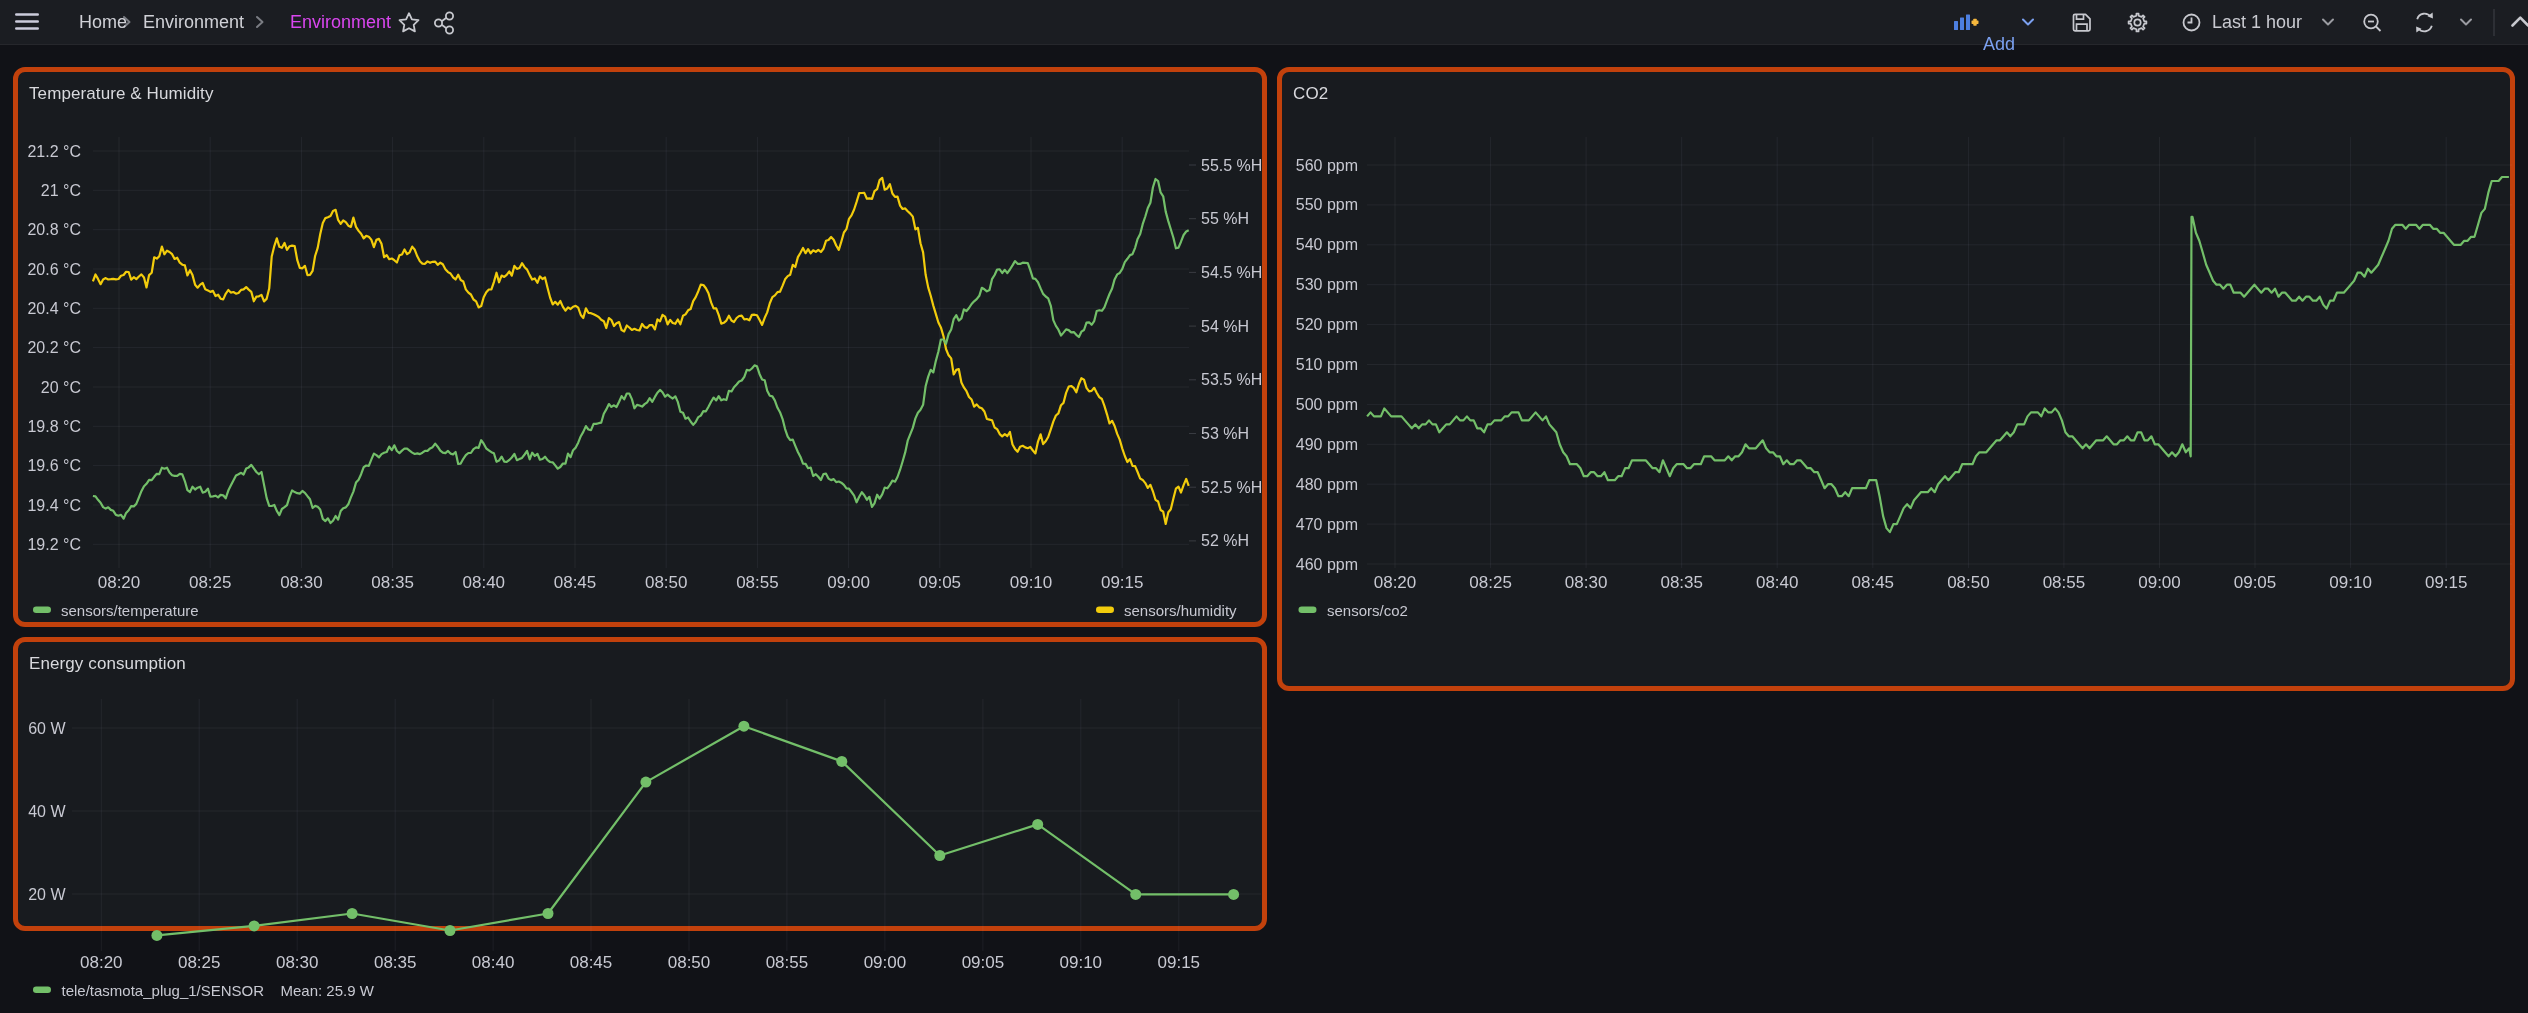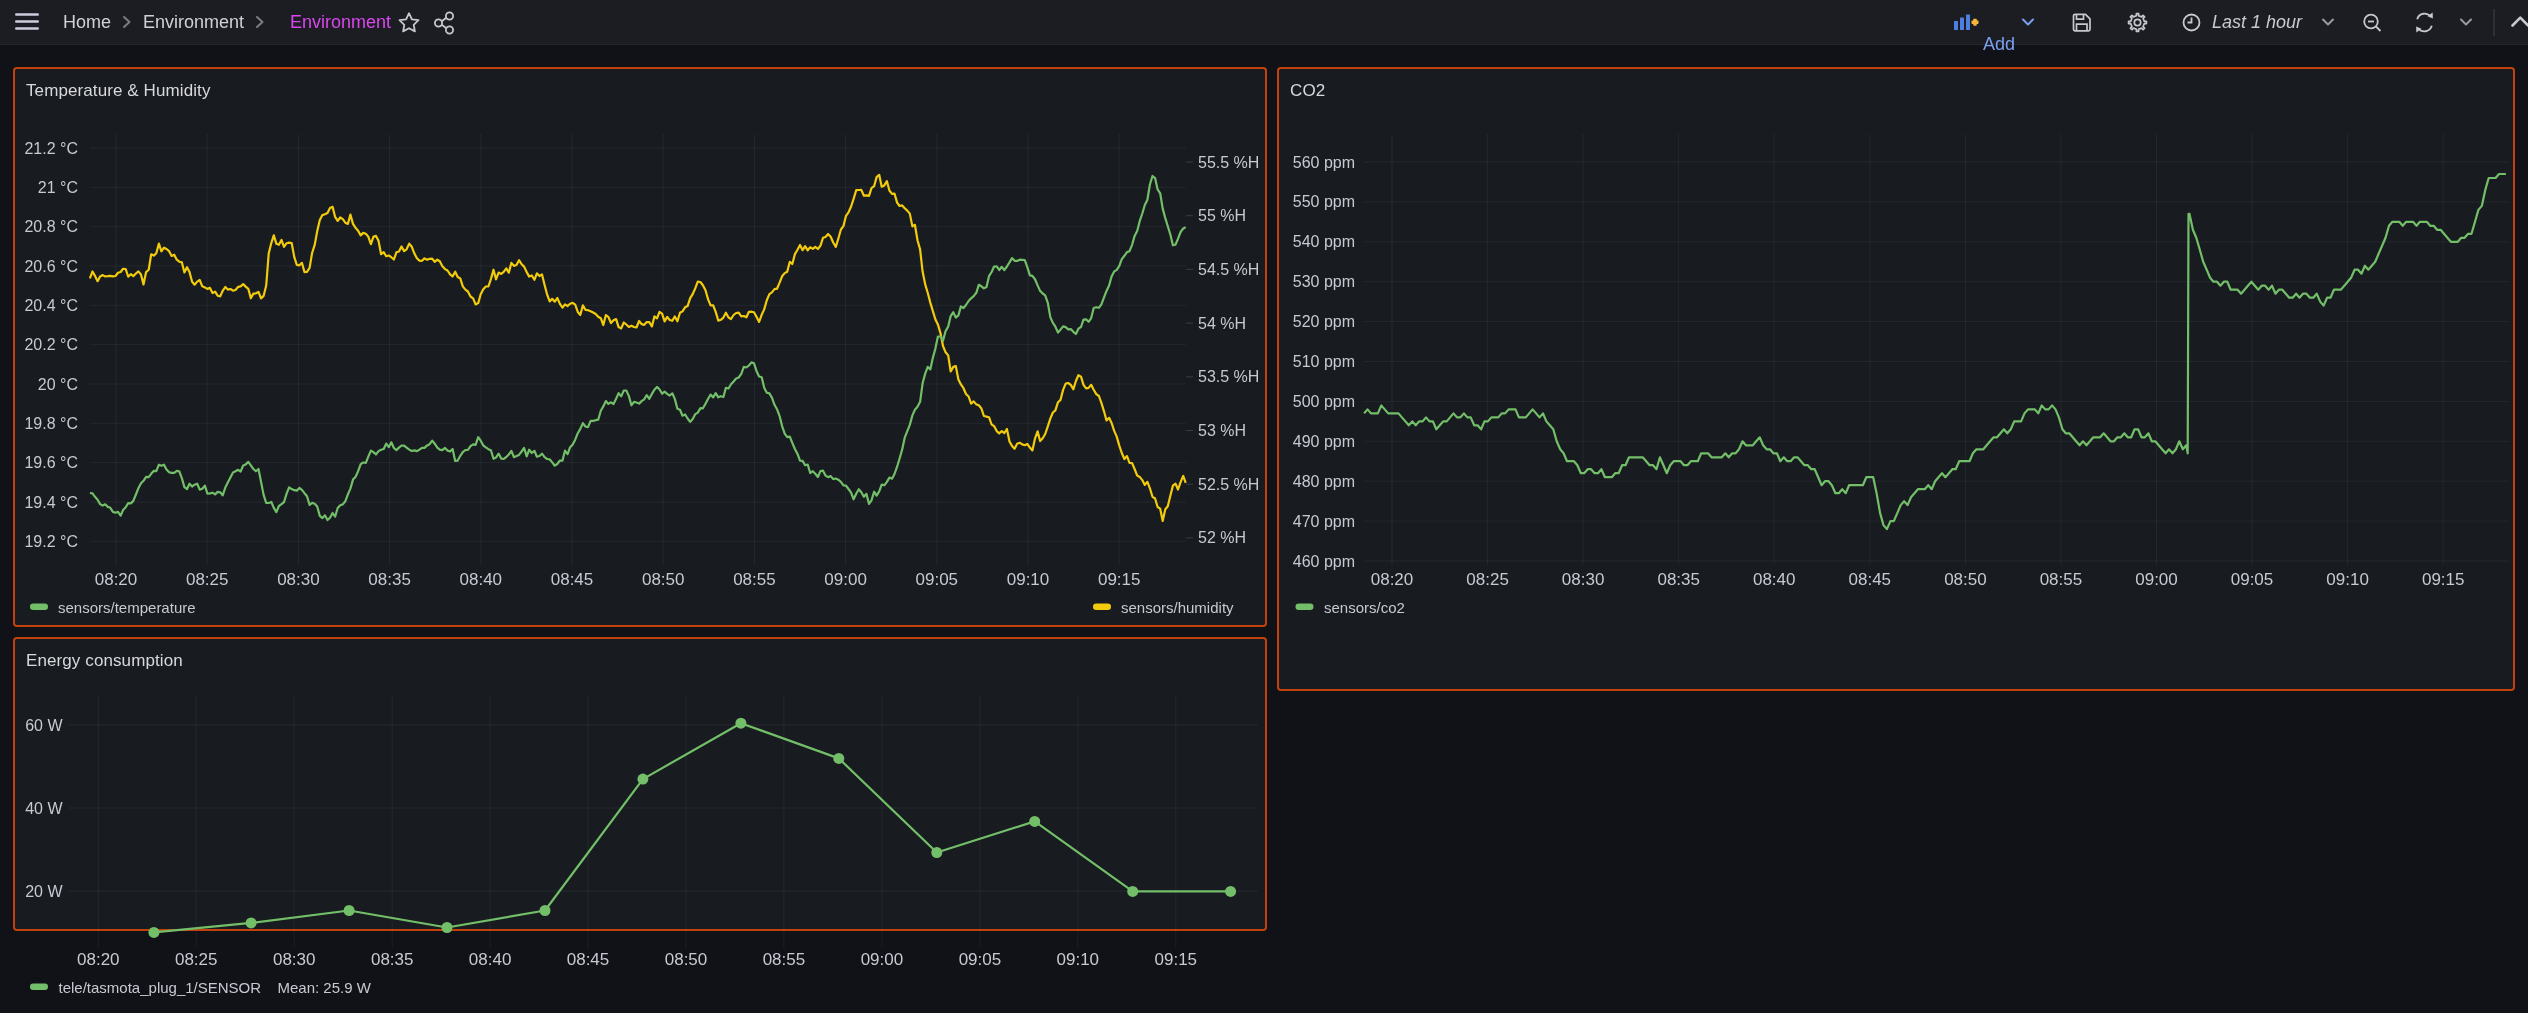--- a/index.html
+++ b/index.html
@@ -1,17 +1,17 @@
 <!DOCTYPE html>
 <html><head><meta charset="utf-8">
 <style>
 * { margin:0; padding:0; box-sizing:border-box; }
 html,body { width:2528px; height:1013px; background:#111217; font-family:"Liberation Sans",sans-serif; overflow:hidden; }
 .topbar { position:absolute; left:0; top:0; width:2528px; height:45px; background:#1b1d22; border-bottom:1px solid #26272c; }
-.panel { position:absolute; background:#181b1f; border:2px solid #c2410c; border-radius:4px; }
+.panel { position:absolute; background:#181b1f; border:5px solid #c2410c; border-radius:12px; }
 .ptitle { position:absolute; font-size:17px; font-weight:500; color:#d8d9dd; letter-spacing:0.1px; }
 .crumb { position:absolute; top:0; height:45px; line-height:45px; font-size:18px; color:#d0d1d7; }
 .legtxt { font-size:15px; fill:#c8c9d2; }
 svg { position:absolute; left:0; top:0; }
 </style></head>
 <body>
 <div class="topbar">
  <svg width="2528" height="45">
 
   <g fill="#ccccdc">
@@ -75,25 +75,25 @@
    <path d="M2432.6 12.6 l0.3 5.9 -5.4 -2.2 z"></path>
    <path d="M2416.4 32.4 l-0.3 -5.9 5.4 2.2 z"></path>
   </g>
 
   <path d="M2461 19.5 l5 5 5 -5" stroke="#9a9ba1" stroke-width="2" fill="none" stroke-linecap="round" stroke-linejoin="round"></path>
 
   <line x1="2494" y1="9" x2="2494" y2="36" stroke="#35363c" stroke-width="1.5"></line>
 
   <path d="M2512.5 25.5 l7.8 -7.8 7.8 7.8" stroke="#c7c8ce" stroke-width="2.6" fill="none" stroke-linecap="round" stroke-linejoin="round"></path>
  </svg>
- <div class="crumb" style="left:63px;">Home</div>
+ <div class="crumb" style="left:79px;">Home</div>
  <div class="crumb" style="left:143px;">Environment</div>
  <div class="crumb" style="left:290px;color:#d946ef;">Environment</div>
  <div class="crumb" style="left:1983px;color:#7ba0f0;margin-top:22px;">Add</div>
- <div class="crumb" style="left:2212px;color:#c9cad1;font-style:italic;">Last 1 hour</div>
+ <div class="crumb" style="left:2212px;color:#c9cad1;">Last 1 hour</div>
 </div>
 
 <div class="panel" style="left:13px;top:67px;width:1254px;height:560px;">
  <div class="ptitle" style="left:11px;top:12px;">Temperature &amp; Humidity</div>
  <svg width="1252" height="558">
   <line x1="101.0" y1="65" x2="101.0" y2="496" stroke="rgba(204,204,220,0.07)"></line>
       <line x1="192.2" y1="65" x2="192.2" y2="496" stroke="rgba(204,204,220,0.07)"></line>
       <line x1="283.4" y1="65" x2="283.4" y2="496" stroke="rgba(204,204,220,0.07)"></line>
       <line x1="374.6" y1="65" x2="374.6" y2="496" stroke="rgba(204,204,220,0.07)"></line>
       <line x1="465.8" y1="65" x2="465.8" y2="496" stroke="rgba(204,204,220,0.07)"></line>

